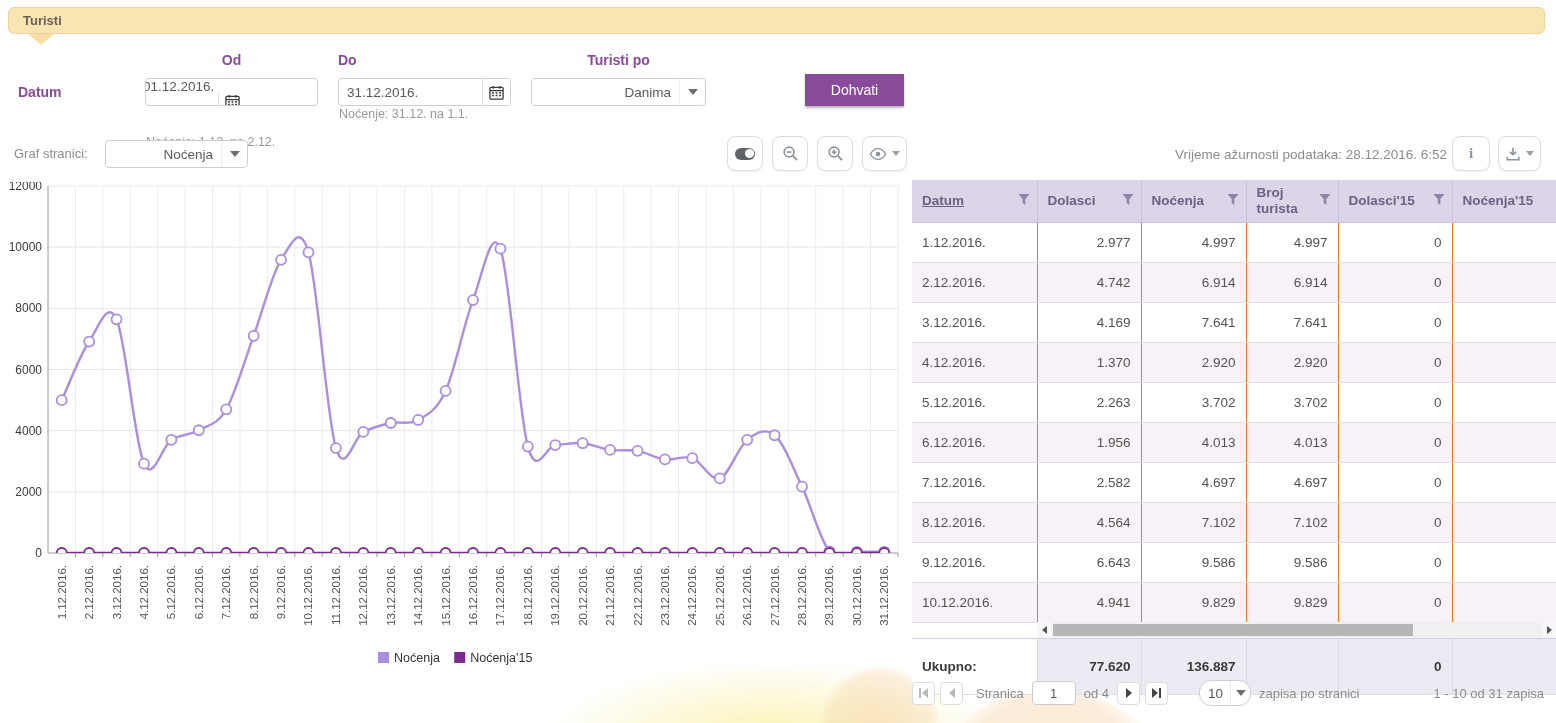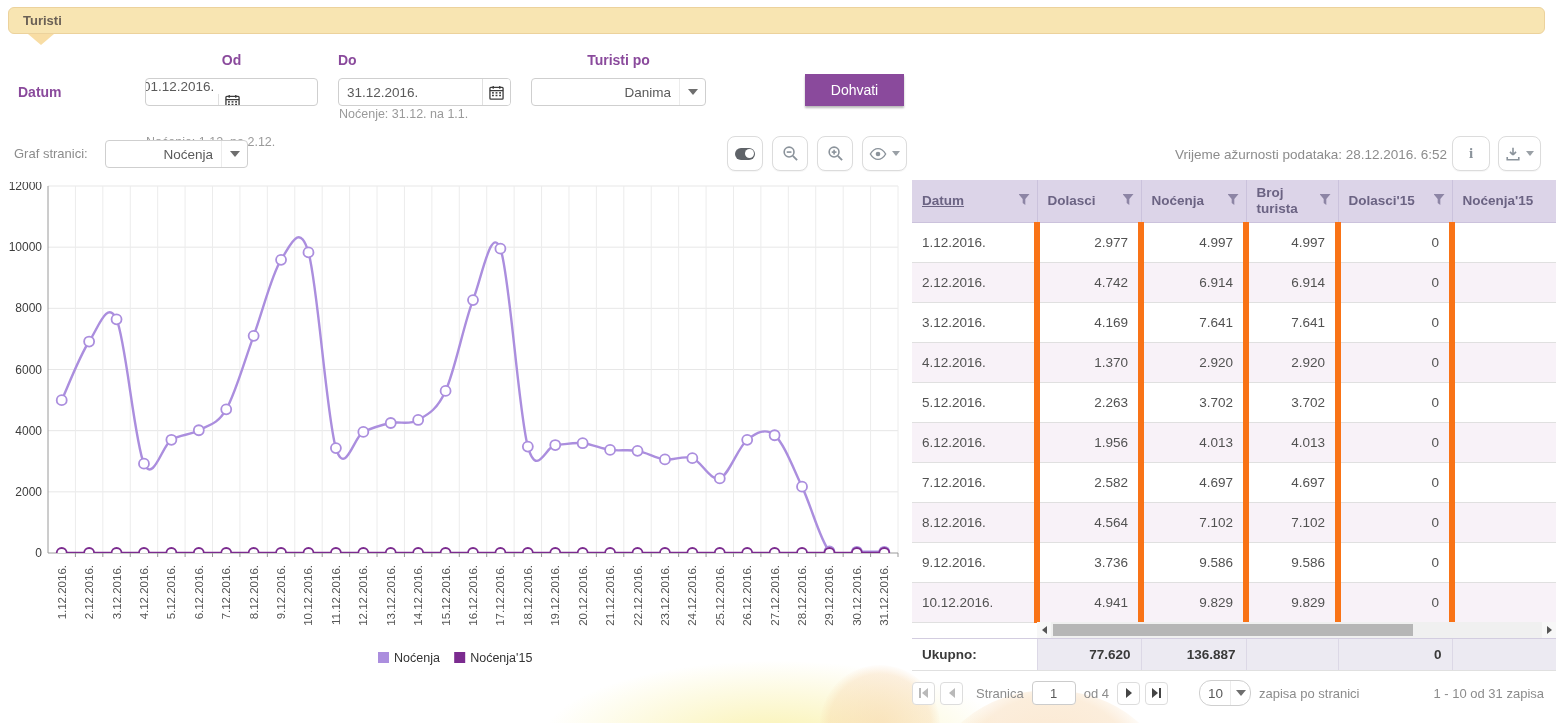--- a/index.html
+++ b/index.html
@@ -88,41 +88,41 @@
   table.grid col:nth-child(3){width:105px} table.grid col:nth-child(4){width:92px}
   table.grid col:nth-child(5){width:114px} table.grid col:nth-child(6){width:104px}
   table.grid th { background:#dcd4e8; color:#6b6383; font-weight:bold; text-align:left;
     height:42px; padding:4px 22px 4px 10px; position:relative; border-left:1px solid #cbc2dc;
     border-bottom:1px solid #cbc2dc; font-size:13.5px; line-height:1.15; cursor:pointer; vertical-align:middle; }
   table.grid th:first-child { border-left:none; }
   table.grid th .sorted { text-decoration:underline; }
   .funnel { position:absolute; right:7px; top:14px; width:11px; height:11px; background:#8d85a5;
     clip-path:polygon(0 0,100% 0,62% 45%,62% 100%,38% 82%,38% 45%); cursor:pointer; }
   table.grid td { height:40px; padding:4px 10px; border-bottom:1px solid #e0e0e0;
-    border-left:6px solid #f97316; color:#525252; }
+    border-left:1px solid #f97316; color:#525252; }
   table.grid td:first-child { border-left:none; }
   table.grid tr:nth-child(even) td { background:#f8f2f8; }
   td.num { text-align:right; }
 
   
   .hscroll { position:absolute; left:125px; top:442px; width:519px; height:16px;
     display:flex; align-items:center; background:#f7f7f7; }
   .hs-arrow { width:14px; height:16px; display:flex; align-items:center; justify-content:center; cursor:pointer; }
   .tri-l { width:0;height:0;border-top:4px solid transparent;border-bottom:4px solid transparent;border-right:5px solid #555; }
   .tri-r { width:0;height:0;border-top:4px solid transparent;border-bottom:4px solid transparent;border-left:5px solid #555; }
   .hs-track { flex:1; height:16px; position:relative; background:#f0f0f0; }
   .hs-thumb { position:absolute; left:2px; top:2px; width:360px; height:12px; background:#b6b6b6; cursor:grab; }
 
   
   .totals { position:absolute; left:0; top:458px; width:644px; }
   table.tot { border-collapse:collapse; table-layout:fixed; width:644px; font-size:13.5px; }
   table.tot col:nth-child(1){width:125px} table.tot col:nth-child(2){width:104px}
   table.tot col:nth-child(3){width:105px} table.tot col:nth-child(4){width:92px}
   table.tot col:nth-child(5){width:114px} table.tot col:nth-child(6){width:104px}
-  table.tot td { height:30px; padding:8px 10px; font-weight:bold; color:#3a3a3a;
+  table.tot td { height:30px; padding:20px 10px; font-weight:bold; color:#3a3a3a;
     background:#eceaf2; border-top:1px solid #d3cde0; border-bottom:1px solid #e0e0e0;
     border-left:1px solid #dcd8e6; }
   table.tot td:first-child { background:#fff; border-left:none; }
 
   
   .pager { position:absolute; left:0; top:498px; width:644px; height:30px;
     display:flex; align-items:center; font-size:13px; color:#8c8c8c; }
   .pbtn { width:23px; height:23px; background:#fff; border:1px solid #ddd; border-radius:4px;
     display:flex; align-items:center; justify-content:center; margin-right:5px; cursor:pointer; }
   .ptri-l { width:0;height:0;border-top:5px solid transparent;border-bottom:5px solid transparent;border-right:6px solid #b9b9b9; }
@@ -524,21 +524,21 @@
           <tr>
             <td>8.12.2016.</td>
             <td class="num">4.564</td>
             <td class="num">7.102</td>
             <td class="num">7.102</td>
             <td class="num">0</td>
             <td class="num"></td>
           </tr>
           <tr>
             <td>9.12.2016.</td>
-            <td class="num">3.736</td>
+            <td class="num">6.643</td>
             <td class="num">9.586</td>
             <td class="num">9.586</td>
             <td class="num">0</td>
             <td class="num"></td>
           </tr>
           <tr>
             <td>10.12.2016.</td>
             <td class="num">4.941</td>
             <td class="num">9.829</td>
             <td class="num">9.829</td>

